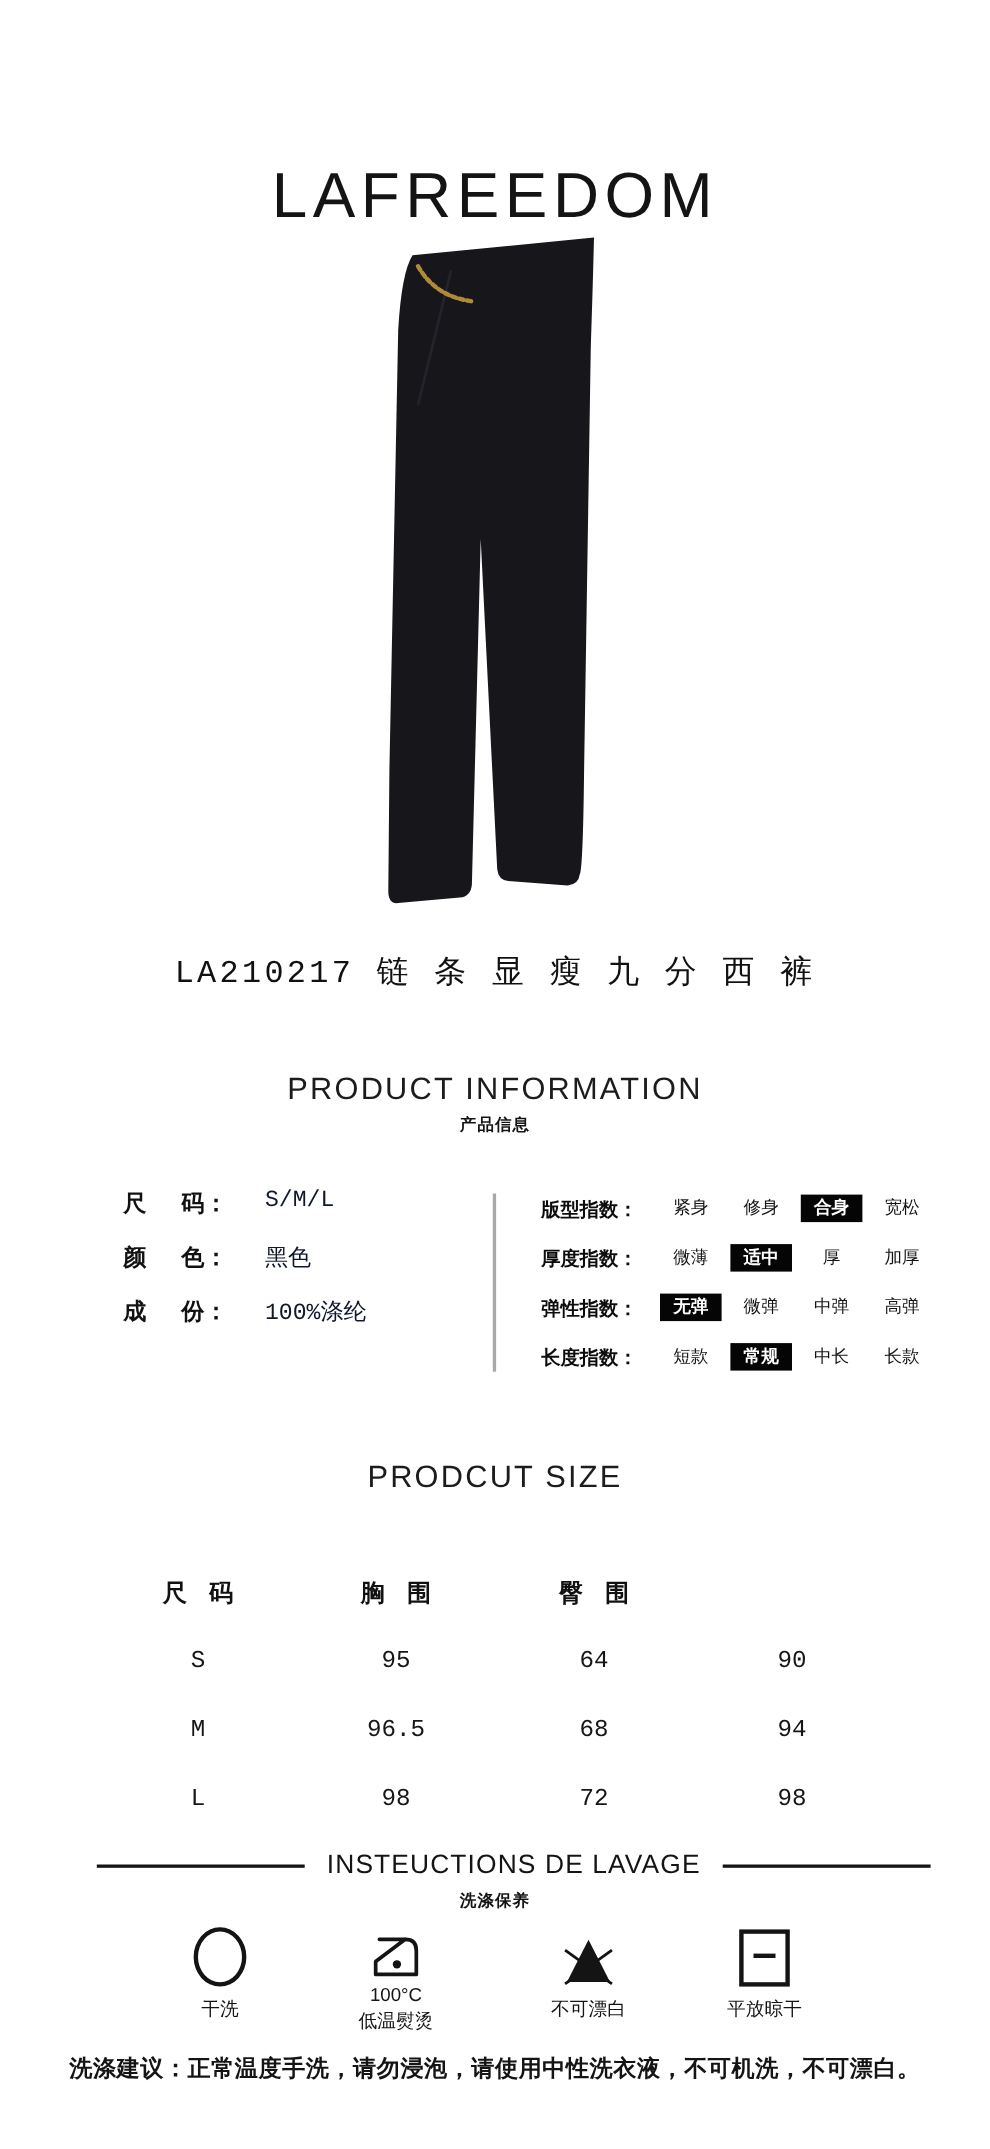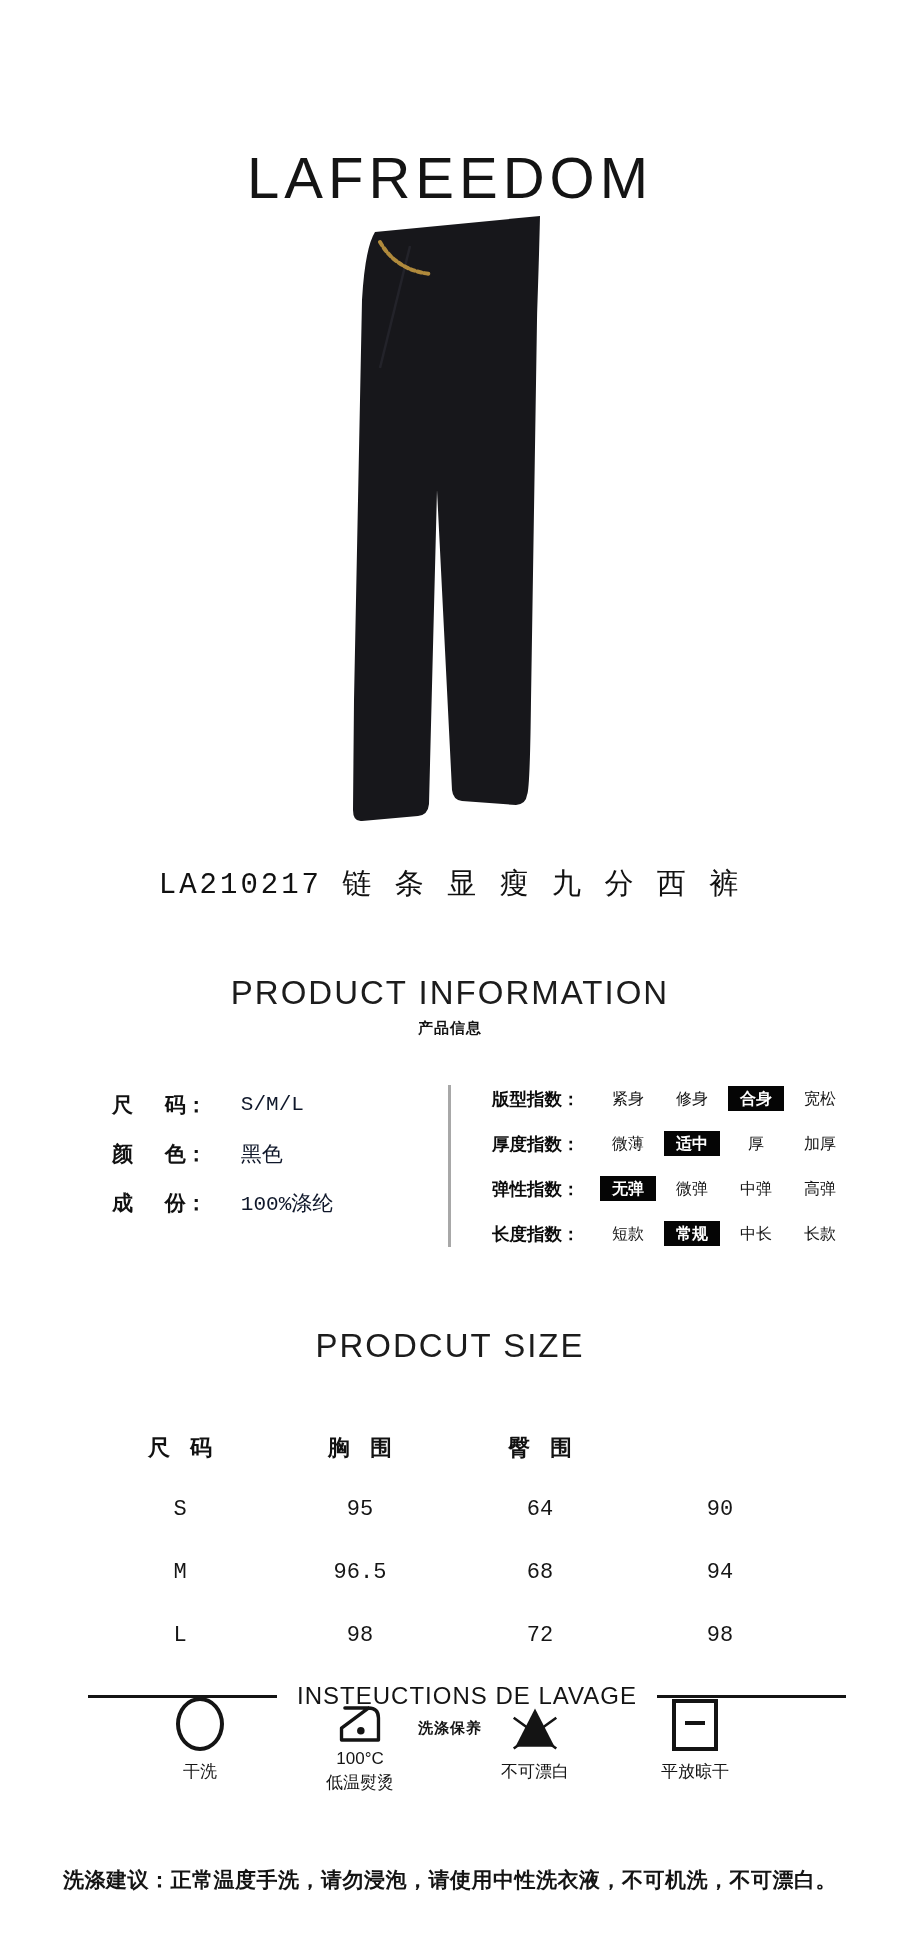--- a/index.html
+++ b/index.html
@@ -16,32 +16,32 @@
   
   .photo{position:absolute;top:208px;left:330px;width:240px;height:620px;}
   
   .ptitle{
     position:absolute;top:864px;left:0;width:900px;text-align:center;
     font-size:29px;letter-spacing:3px;color:#111;
     font-family:"Liberation Mono","DejaVu Sans",monospace;
   }
   
   .sec-head-en{
-    width:900px;text-align:center;font-size:33px;letter-spacing:2px;
+    width:900px;text-align:center;font-size:28px;letter-spacing:2px;
     color:#1c1c1c;font-weight:400;
   }
   .sec-head-zh{
     width:900px;text-align:center;font-size:15px;font-weight:700;
     letter-spacing:1px;color:#141414;margin-top:7px;
   }
   .info-heading{position:absolute;top:974px;left:0;}
   .size-heading{position:absolute;top:1327px;left:0;}
   
   .attrs{position:absolute;top:1080px;left:112px;width:330px;}
-  .attr-row{height:49px;display:flex;align-items:center;font-size:21px;}
+  .attr-row{height:49px;display:flex;align-items:flex-start;font-size:21px;}
   .attr-label{font-weight:700;word-spacing:26px;color:#111;}
   .attr-value{margin-left:34px;font-family:"Liberation Mono","DejaVu Sans",monospace;font-size:21px;color:#0f172a;}
   .info-divider{position:absolute;top:1085px;left:448px;width:3px;height:162px;background:#a8a8a8;}
   .indices{position:absolute;top:1076px;left:492px;width:360px;}
   .index-row{height:45px;display:flex;align-items:center;}
   .index-label{font-size:17.5px;font-weight:700;color:#0c0c0c;width:106px;flex:none;}
   .opts{display:flex;gap:8px;margin-left:2px;}
   .opt{width:56px;text-align:center;font-size:16px;color:#141414;padding:4px 0;line-height:1.1;}
   .opt.sel{background:#050505;color:#ffffff;font-weight:700;}
   
@@ -50,21 +50,21 @@
   .trow.head{height:60px;}
   .trow.body{height:63px;}
   .tcell{display:flex;align-items:center;justify-content:center;font-size:22px;}
   .trow.head .tcell{font-weight:700;color:#111;word-spacing:14px;}
   .trow.body .tcell{font-family:"Liberation Mono","DejaVu Sans",monospace;color:#161616;}
   
   .wash-heading{position:absolute;top:1682px;left:88px;width:758px;display:flex;align-items:center;}
   .wash-heading .rule{flex:1;height:3px;background:#141414;}
   .wash-heading .txt{margin:0 20px;font-size:24px;letter-spacing:1px;color:#141414;white-space:nowrap;}
   .wash-sub{position:absolute;top:1712px;left:0;}
-  .wash-icons{position:absolute;top:1701px;left:90px;width:720px;height:110px;}
+  .wash-icons{position:absolute;top:1756px;left:90px;width:720px;height:110px;}
   .wash-col{position:absolute;width:140px;display:flex;flex-direction:column;align-items:center;}
   .icon-box{height:50px;display:flex;align-items:flex-end;justify-content:center;}
   .icon-box.short{height:44px;}
   .wash-label{font-size:17px;color:#141414;margin-top:10px;line-height:1.25;text-align:center;}
   .wash-label.tight{margin-top:3px;}
   .circle-glyph{width:40px;height:46px;border:4px solid #141414;border-radius:50%;}
   .square-glyph{width:38px;height:44px;border:4px solid #141414;position:relative;}
   .square-glyph .bar{position:absolute;left:50%;top:42%;transform:translateX(-50%);width:20px;height:4px;background:#141414;}
   .advice{
     position:absolute;top:1866px;left:0;width:900px;text-align:center;

